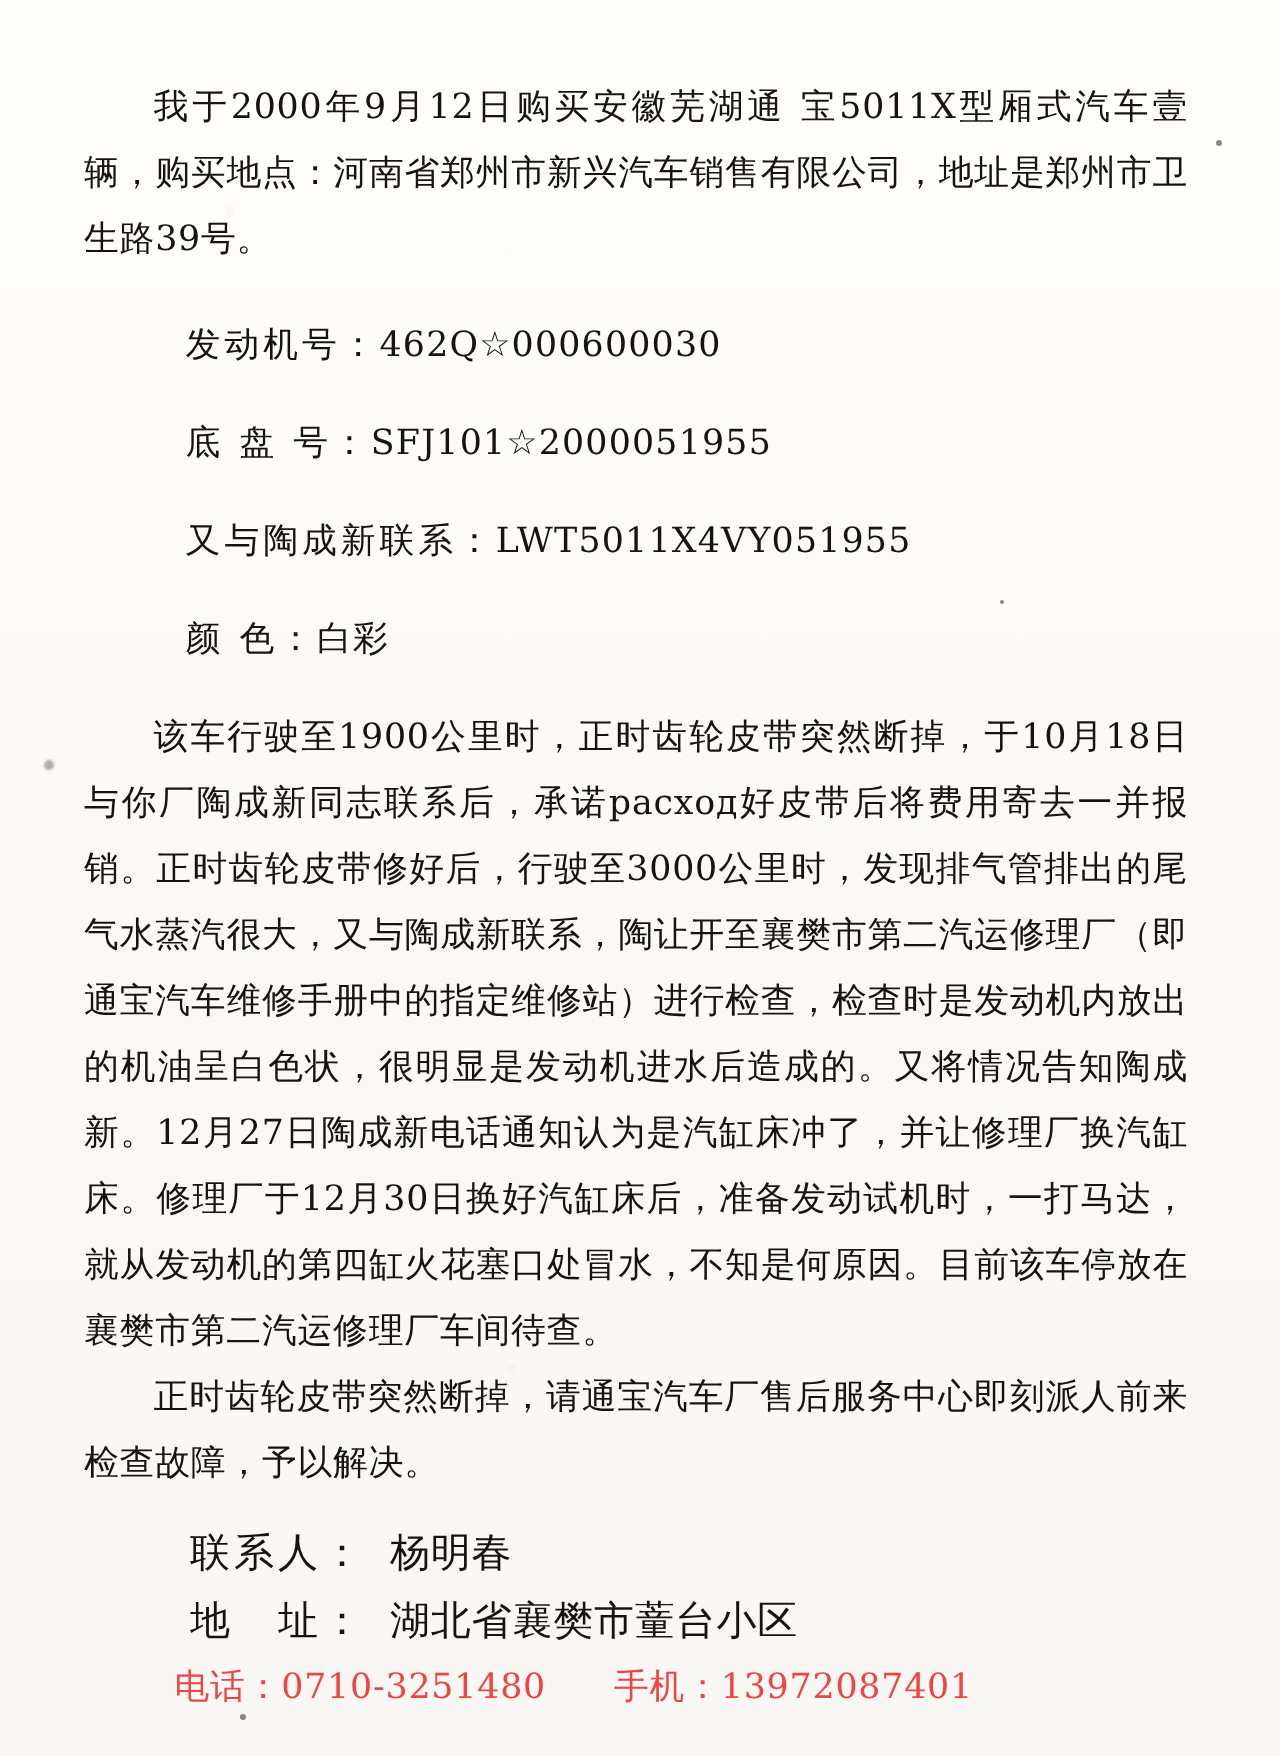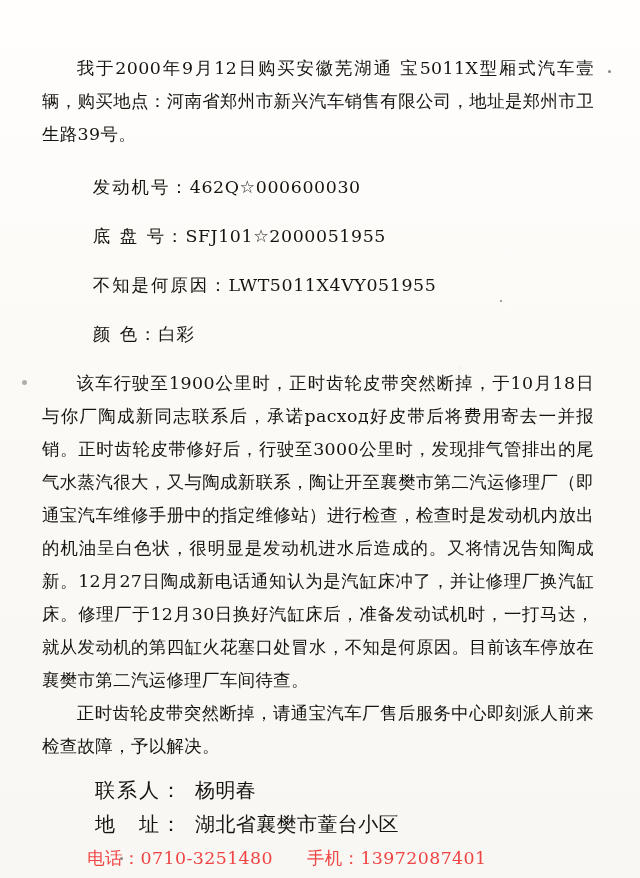--- a/index.html
+++ b/index.html
@@ -30,21 +30,21 @@
     background: #2b2721;
     border-radius: 50%;
     opacity: 0.55;
   }
   .doc {
     position: absolute;
     left: 0;
     top: 0;
     width: 640px;
     height: 748px;
-    padding: 52px 46px 0 42px;
+    padding: 38px 46px 0 42px;
     box-sizing: border-box;
   }
   .para {
     font-size: 17.4px;
     line-height: 33px;
     letter-spacing: 0.4px;
     text-align: justify;
     text-justify: inter-ideograph;
     margin: 0 0 0 0;
     text-indent: 2em;
@@ -127,21 +127,21 @@
 
   <p class="spec-line">
     <span class="k">发动机号：</span><span class="v">462Q☆000600030</span>
   </p>
 
   <p class="spec-line">
     <span class="k">底 盘 号：</span><span class="v">SFJ101☆2000051955</span>
   </p>
 
   <p class="spec-line">
-    <span class="k">不知是何原因：</span><span class="v">LWT5011X4VY051955</span>
+    <span class="k">又与陶成新联系：</span><span class="v">LWT5011X4VY051955</span>
   </p>
 
   <p class="spec-line">
     <span class="k">颜    色：</span><span class="v">白彩</span>
   </p>
 
   <p class="para tight">该车行驶至1900公里时，正时齿轮皮带突然断掉，于10月18日与你厂陶成新同志联系后，承诺расход好皮带后将费用寄去一并报销。正时齿轮皮带修好后，行驶至3000公里时，发现排气管排出的尾气水蒸汽很大，又与陶成新联系，陶让开至襄樊市第二汽运修理厂（即通宝汽车维修手册中的指定维修站）进行检查，检查时是发动机内放出的机油呈白色状，很明显是发动机进水后造成的。又将情况告知陶成新。12月27日陶成新电话通知认为是汽缸床冲了，并让修理厂换汽缸床。修理厂于12月30日换好汽缸床后，准备发动试机时，一打马达，就从发动机的第四缸火花塞口处冒水，不知是何原因。目前该车停放在襄樊市第二汽运修理厂车间待查。</p>
 
   <p class="para">正时齿轮皮带突然断掉，请通宝汽车厂售后服务中心即刻派人前来检查故障，予以解决。</p>
 

